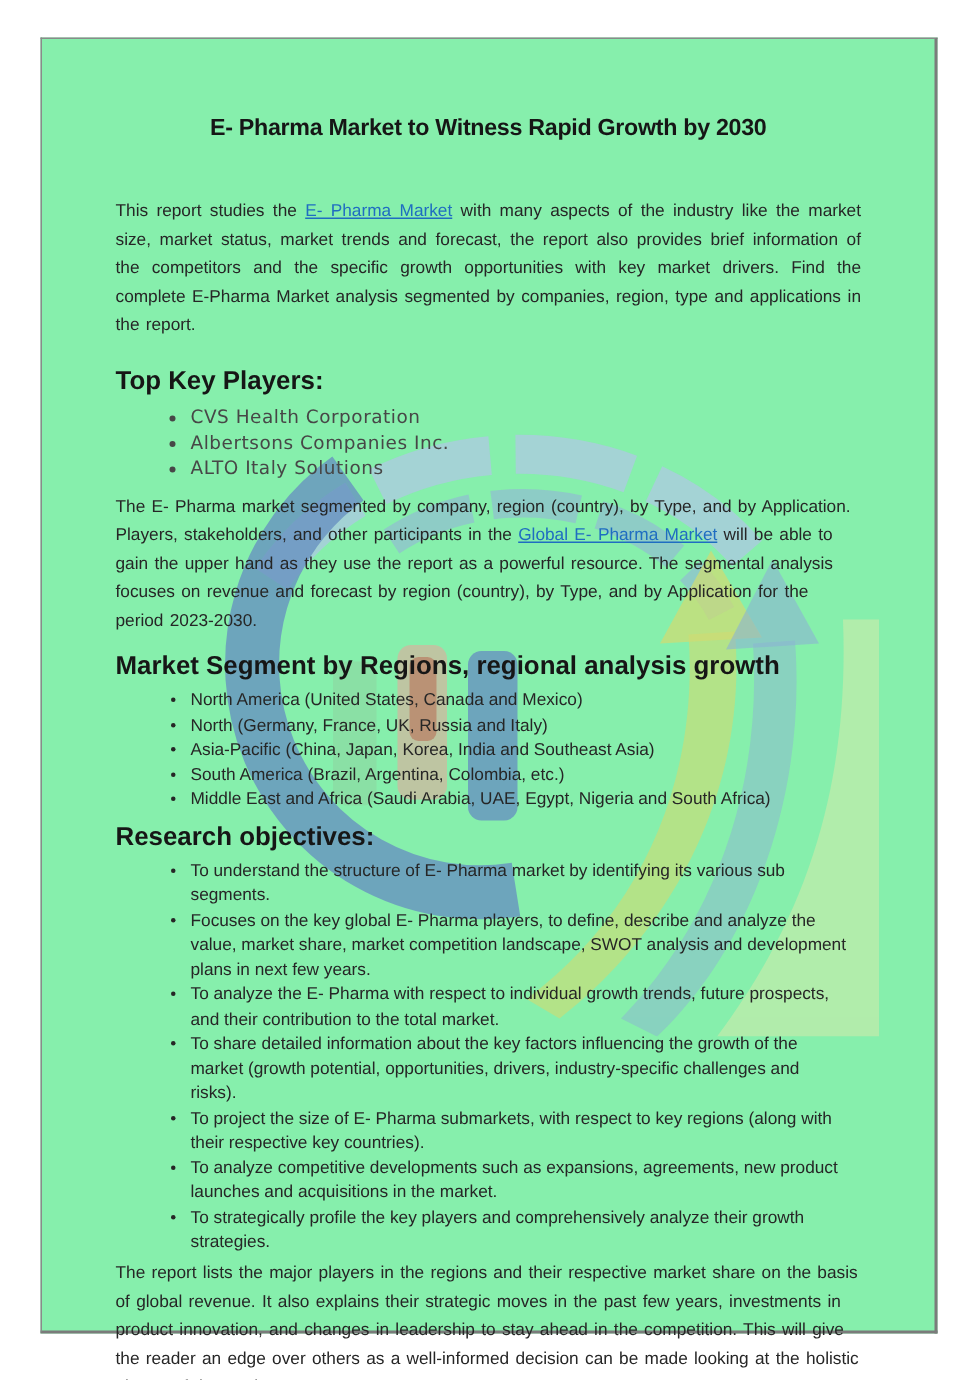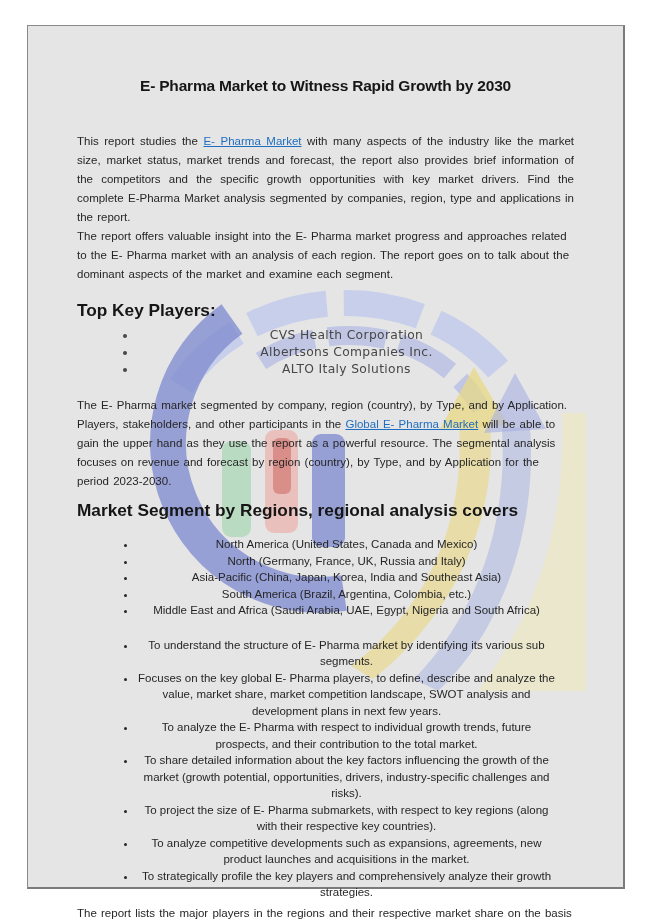--- a/index.html
+++ b/index.html
@@ -6,21 +6,21 @@
   html, body {
     width: 650px; height: 920px;
     background: #ffffff;
     font-family: "Liberation Sans", sans-serif;
     overflow: hidden;
   }
   .page {
     position: absolute;
     left: 27px; top: 25px;
     width: 598px; height: 864px;
-    background: #e5e5e5;
+    background: #86efac;
     border: 1px solid #8a8a8a;
     border-right: 2px solid #7b7b7b;
     border-bottom: 2px solid #7b7b7b;
   }
   .watermark {
     position: absolute;
     left: 118px; top: 235px;
     width: 440px; height: 430px;
     z-index: 0;
     pointer-events: none;
@@ -52,24 +52,23 @@
     margin-top: 19px;
     line-height: 15px;
   }
   .tight-heading { margin-top: 12px; }
   a.doclink, span.doclink {
     color: #1f6dc1;
     text-decoration: underline;
     cursor: pointer;
   }
   ul.doc-list {
-    margin: 18px;
+    margin: 8px;
     padding-left: 42px;
     list-style: disc outside;
-    text-align: center;
   }
   ul.players-list {
     margin-top: 9px;
     font-family: "DejaVu Sans", sans-serif;
     font-size: 12.3px;
     letter-spacing: 0.35px;
     color: #474747;
   }
   ul.players-list li { line-height: 17px; }
   ul.regions-list li, ul.objectives-list li { line-height: 16.5px; }
@@ -103,42 +102,42 @@
       <path d="M 332,430 C 396,345 420,255 416,152 L 440,152 L 440,430 Z" fill="#f3e9a9" opacity="0.55"></path>
     </g>
   </svg>
 
   <div class="content">
 
     <h1 class="doc-title">E- Pharma Market to Witness Rapid Growth by 2030</h1>
 
     <p class="body-par justified first-par"><span>This report studies the </span><span class="doclink">E- Pharma Market</span><span> with many aspects of the industry like the market size, market status, market trends and forecast, the report also provides brief information of the competitors and the specific growth opportunities with key market drivers. Find the complete E-Pharma Market analysis segmented by companies, region, type and applications in the report.</span></p>
 
-    <p class="body-par">The report offers valuable insight into the E- Pharma market progress and approaches related to the E- Pharma market with an analysis of each region. The report goes on to talk about the dominant aspects of the market and examine each segment.</p>
 
     <h2 class="section-heading">Top Key Players:</h2>
 
     <ul class="doc-list players-list">
       <li>CVS Health Corporation</li>
       <li>Albertsons Companies Inc.</li>
       <li>ALTO Italy Solutions</li>
     </ul>
 
     <p class="body-par"><span>The E- Pharma market segmented by company, region (country), by Type, and by Application. Players, stakeholders, and other participants in the </span><span class="doclink">Global E- Pharma Market</span><span> will be able to gain the upper hand as they use the report as a powerful resource. The segmental analysis focuses on revenue and forecast by region (country), by Type, and by Application for the period 2023-2030.</span></p>
 
-    <h2 class="section-heading tight-heading">Market Segment by Regions, regional analysis covers</h2>
+    <h2 class="section-heading tight-heading">Market Segment by Regions, regional analysis growth</h2>
 
     <ul class="doc-list regions-list">
       <li>North America (United States, Canada and Mexico)</li>
       <li>North (Germany, France, UK, Russia and Italy)</li>
       <li>Asia-Pacific (China, Japan, Korea, India and Southeast Asia)</li>
       <li>South America (Brazil, Argentina, Colombia, etc.)</li>
       <li>Middle East and Africa (Saudi Arabia, UAE, Egypt, Nigeria and South Africa)</li>
     </ul>
 
+    <h2 class="section-heading" style="margin-top:0;">Research objectives:</h2>
 
     <ul class="doc-list objectives-list">
       <li>To understand the structure of E- Pharma market by identifying its various sub segments.</li>
       <li>Focuses on the key global E- Pharma players, to define, describe and analyze the value, market share, market competition landscape, SWOT analysis and development plans in next few years.</li>
       <li>To analyze the E- Pharma with respect to individual growth trends, future prospects, and their contribution to the total market.</li>
       <li>To share detailed information about the key factors influencing the growth of the market (growth potential, opportunities, drivers, industry-specific challenges and risks).</li>
       <li>To project the size of E- Pharma submarkets, with respect to key regions (along with their respective key countries).</li>
       <li>To analyze competitive developments such as expansions, agreements, new product launches and acquisitions in the market.</li>
       <li>To strategically profile the key players and comprehensively analyze their growth strategies.</li>
     </ul>

